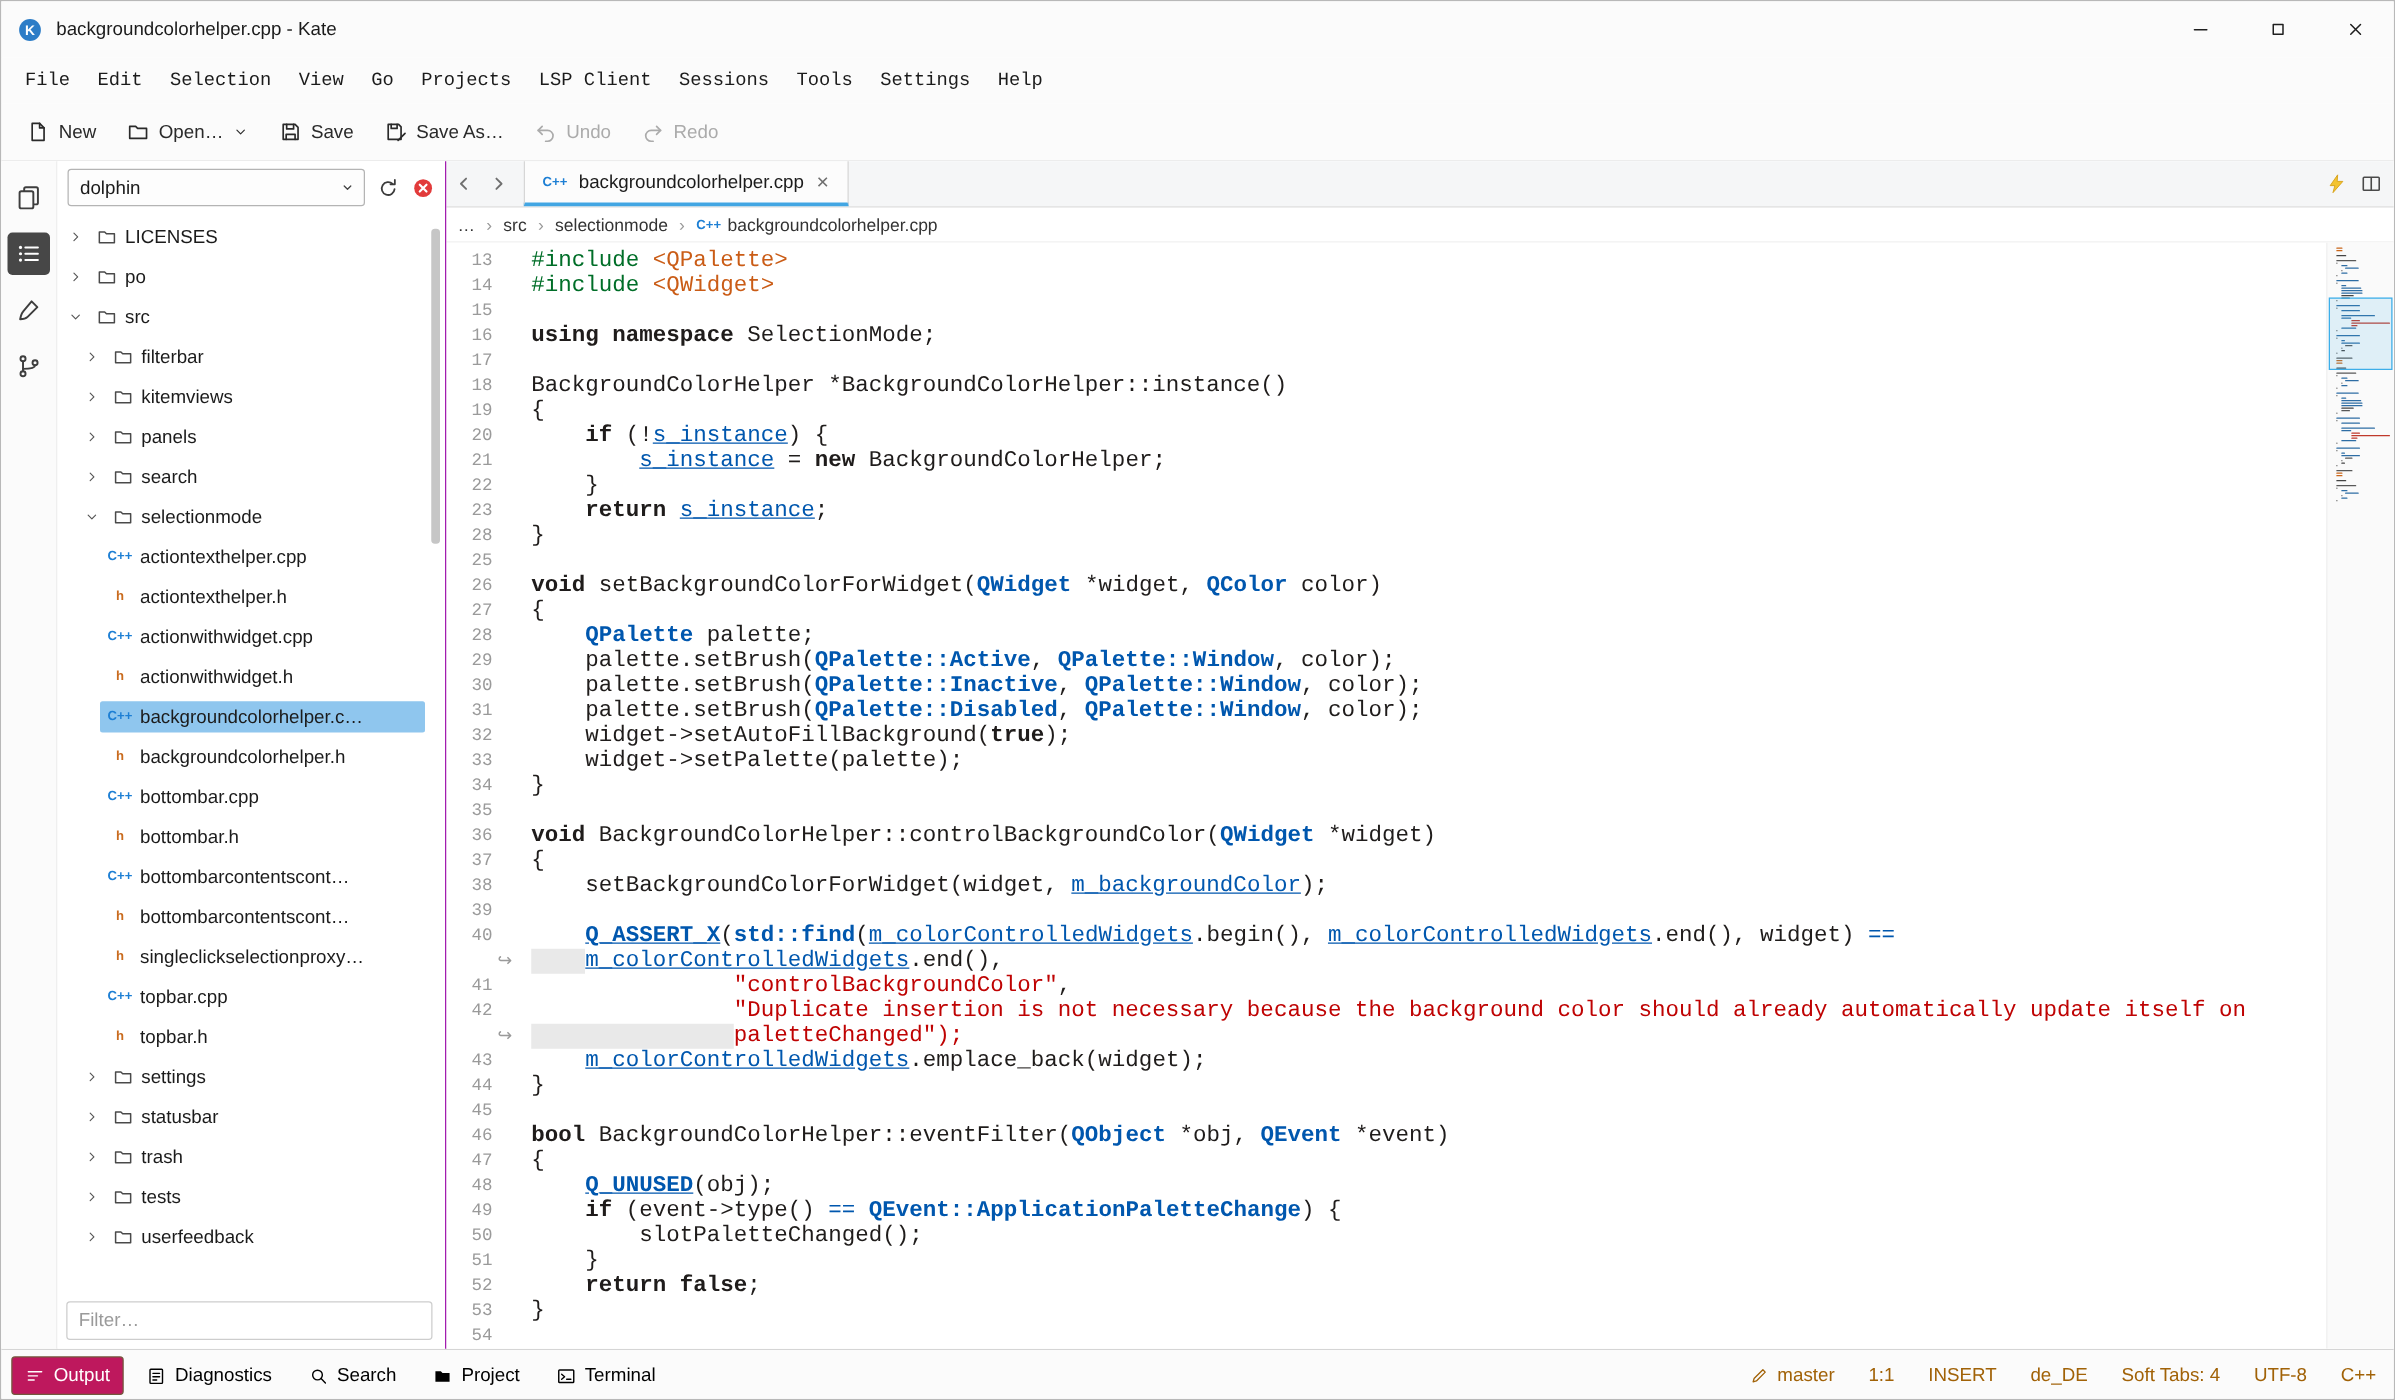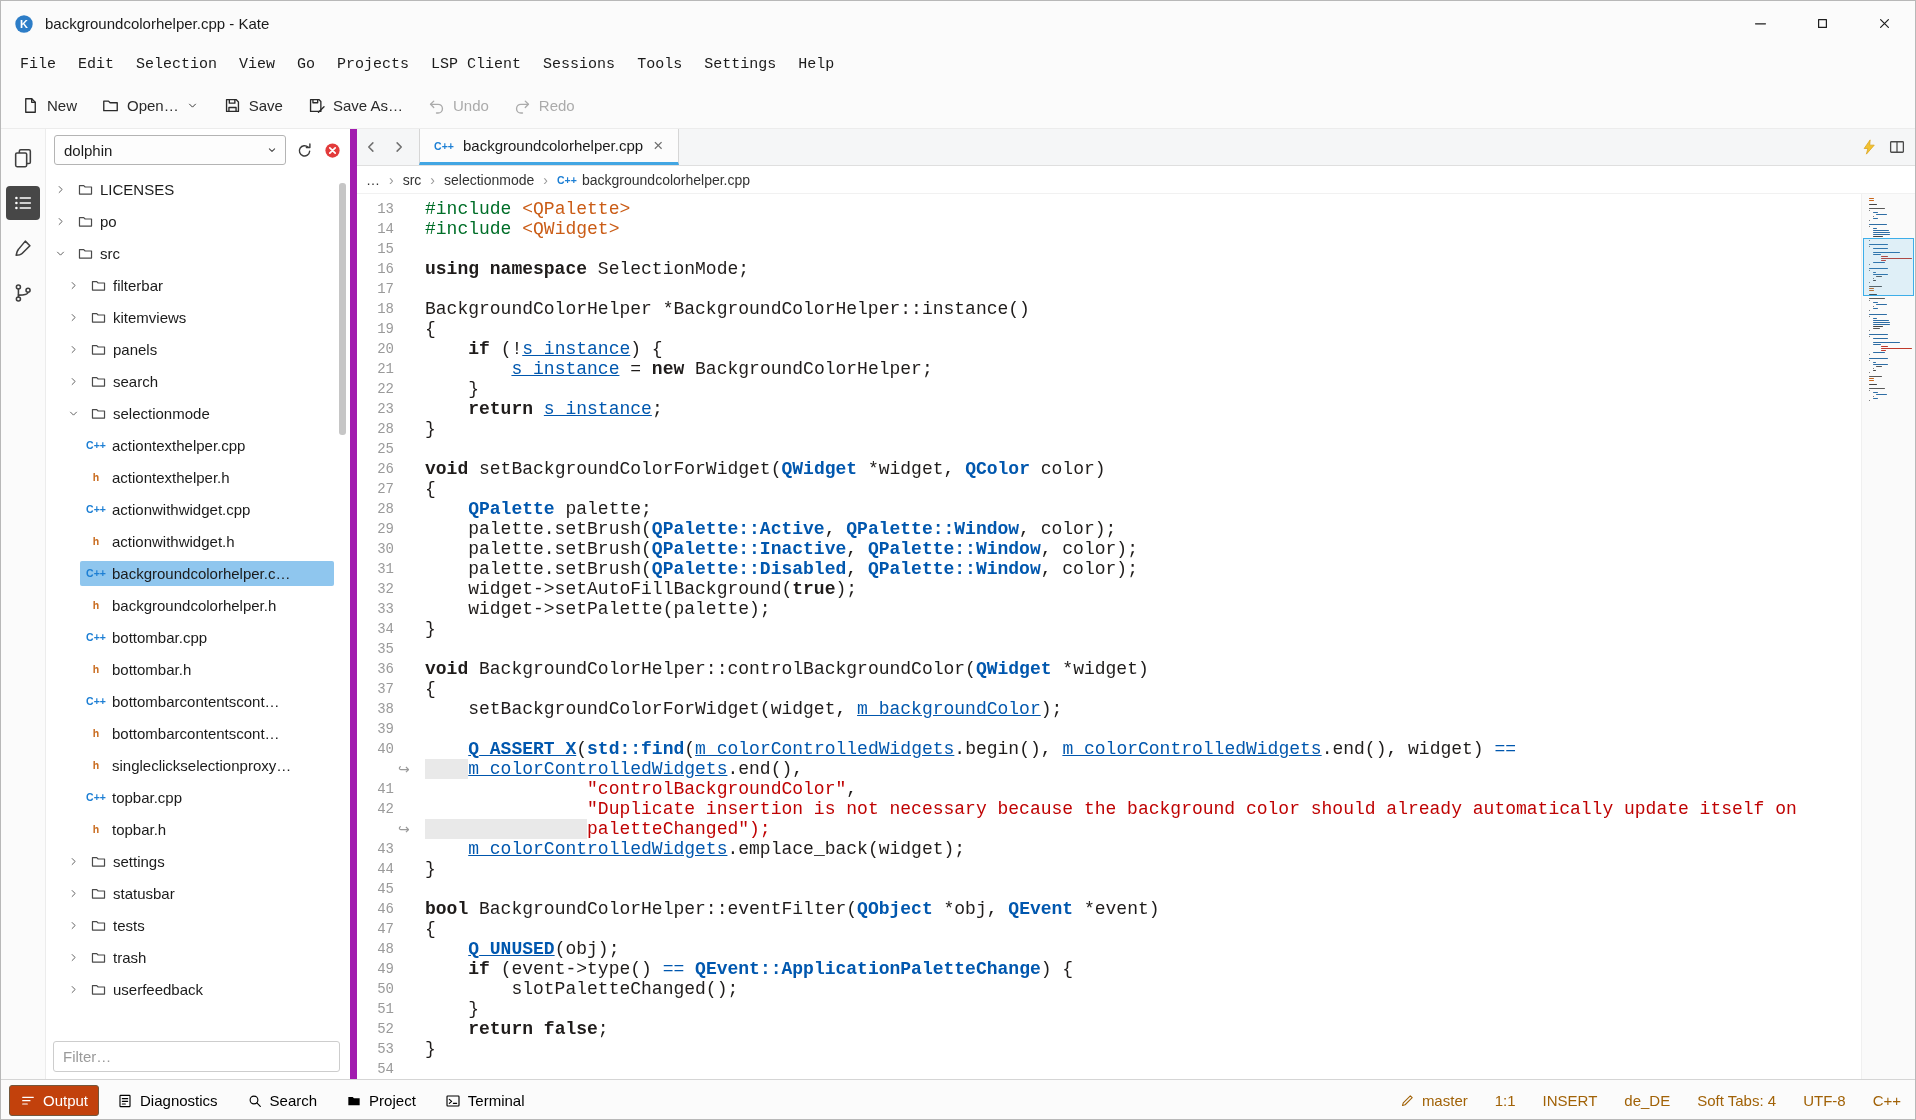--- a/index.html
+++ b/index.html
@@ -25,21 +25,21 @@
   .tb-btn.disabled { color:#ababab; }
 
   
   .main { display:flex; height:950px; background:#fff; }
 
   .iconstrip { width:45px; background:#fbfbfb; border-right:1px solid #ececec; display:flex; flex-direction:column; align-items:center; padding-top:12px; gap:11px; }
   .strip-btn { width:34px; height:34px; display:flex; align-items:center; justify-content:center; border-radius:4px; color:#3e3e3e; }
   .strip-btn.active { background:#474747; color:#ffffff; }
 
   
-  .project-panel { width:311px; border-right:7px solid #a21caf; position:relative; display:flex; flex-direction:column; background:#fff; }
+  .project-panel { width:311px; border-right:1px solid #a21caf; position:relative; display:flex; flex-direction:column; background:#fff; }
   .panel-header { display:flex; align-items:center; gap:9px; padding:6px 8px; height:42px; }
   .project-combo { flex:1; display:flex; align-items:center; justify-content:space-between; border:1px solid #b4b4b4; border-radius:3px; height:30px; padding:0 6px 0 9px; font-size:15px; background:#fdfdfd; }
   .hdr-icon-btn { color:#3c3c3c; display:flex; }
   .tree { flex:1; overflow:hidden; padding-top:2px; }
   .tree-row { height:32px; display:flex; align-items:center; font-size:15px; }
   .tree-chevron { width:17px; color:#555; display:flex; align-items:center; }
   .row-body { display:flex; align-items:center; gap:6px; padding:4px 6px; border-radius:2px; flex:1; margin-right:16px; min-width:0; }
   .tree-row.selected .row-body { background:#8fc6ee; }
   .tree-label { white-space:nowrap; overflow:hidden; }
   .fic { width:20px; text-align:center; font-weight:bold; font-size:10.5px; font-family:"Liberation Sans",sans-serif; }
@@ -79,21 +79,21 @@
   .tok-o { color:#0057ae; }
   .tok-w { background:#e9e9e9; }
 
   .minimap { position:absolute; top:0; right:0; bottom:0; width:54px; background:#fafafa; border-left:1px solid #f0f0f0; padding:4px 4px 0 7px; }
   .mm-row { height:1px; margin-bottom:1px; border-radius:0.5px; }
   .mm-view { position:absolute; left:1px; right:1px; top:44px; height:58px; border:1px solid #3daee9; background:rgba(61,174,233,0.14); }
 
   
   .statusbar { height:42px; display:flex; align-items:center; border-top:1px solid #d5d5d5; background:#fbfbfb; font-size:15px; padding:0 14px 0 8px; gap:7px; }
   .sb-btn { display:flex; align-items:center; gap:7px; padding:6px 10px; border-radius:3px; color:#000000; border:1px solid transparent; }
-  .sb-btn.active { background:#c2410c; border-color:#73573c; color:#fff; }
+  .sb-btn.active { background:#be185d; border-color:#73573c; color:#fff; }
   .sb-right { margin-left:auto; display:flex; align-items:center; gap:27px; color:#a16207; }
   .sb-item { display:flex; align-items:center; gap:7px; }
 </style>
 </head>
 <body>
 
 <div class="titlebar">
   <span class="app-icon icon">
     <svg width="22" height="22" viewBox="0 0 24 24">
         <circle cx="12" cy="12" r="9.5" fill="#2d7dc7"></circle>
@@ -523,38 +523,38 @@
                 <path d="M9.5 6.5l5.5 5.5-5.5 5.5"></path>
               </svg>
             </span>
           </span>
           <div class="row-body">
             <span class="icon folder-glyph">
               <svg width="17" height="17" viewBox="0 0 24 24" fill="none" stroke="currentColor" stroke-width="1.7" stroke-linejoin="round">
                 <path d="M3.5 6.5h6l2 2h9v10h-17z"></path>
               </svg>
             </span>
+            <span class="tree-label">trash</span>
+          </div>
+        </div>
+        <div class="tree-row" style="padding-left:21px">
+          <span class="tree-chevron">
+            <span class="icon">
+              <svg width="13" height="13" viewBox="0 0 24 24" fill="none" stroke="currentColor" stroke-width="1.7" stroke-linecap="round" stroke-linejoin="round">
+                <path d="M9.5 6.5l5.5 5.5-5.5 5.5"></path>
+              </svg>
+            </span>
+          </span>
+          <div class="row-body">
+            <span class="icon folder-glyph">
+              <svg width="17" height="17" viewBox="0 0 24 24" fill="none" stroke="currentColor" stroke-width="1.7" stroke-linejoin="round">
+                <path d="M3.5 6.5h6l2 2h9v10h-17z"></path>
+              </svg>
+            </span>
             <span class="tree-label">tests</span>
-          </div>
-        </div>
-        <div class="tree-row" style="padding-left:21px">
-          <span class="tree-chevron">
-            <span class="icon">
-              <svg width="13" height="13" viewBox="0 0 24 24" fill="none" stroke="currentColor" stroke-width="1.7" stroke-linecap="round" stroke-linejoin="round">
-                <path d="M9.5 6.5l5.5 5.5-5.5 5.5"></path>
-              </svg>
-            </span>
-          </span>
-          <div class="row-body">
-            <span class="icon folder-glyph">
-              <svg width="17" height="17" viewBox="0 0 24 24" fill="none" stroke="currentColor" stroke-width="1.7" stroke-linejoin="round">
-                <path d="M3.5 6.5h6l2 2h9v10h-17z"></path>
-              </svg>
-            </span>
-            <span class="tree-label">trash</span>
           </div>
         </div>
         <div class="tree-row" style="padding-left:21px">
           <span class="tree-chevron">
             <span class="icon">
               <svg width="13" height="13" viewBox="0 0 24 24" fill="none" stroke="currentColor" stroke-width="1.7" stroke-linecap="round" stroke-linejoin="round">
                 <path d="M9.5 6.5l5.5 5.5-5.5 5.5"></path>
               </svg>
             </span>
           </span>

